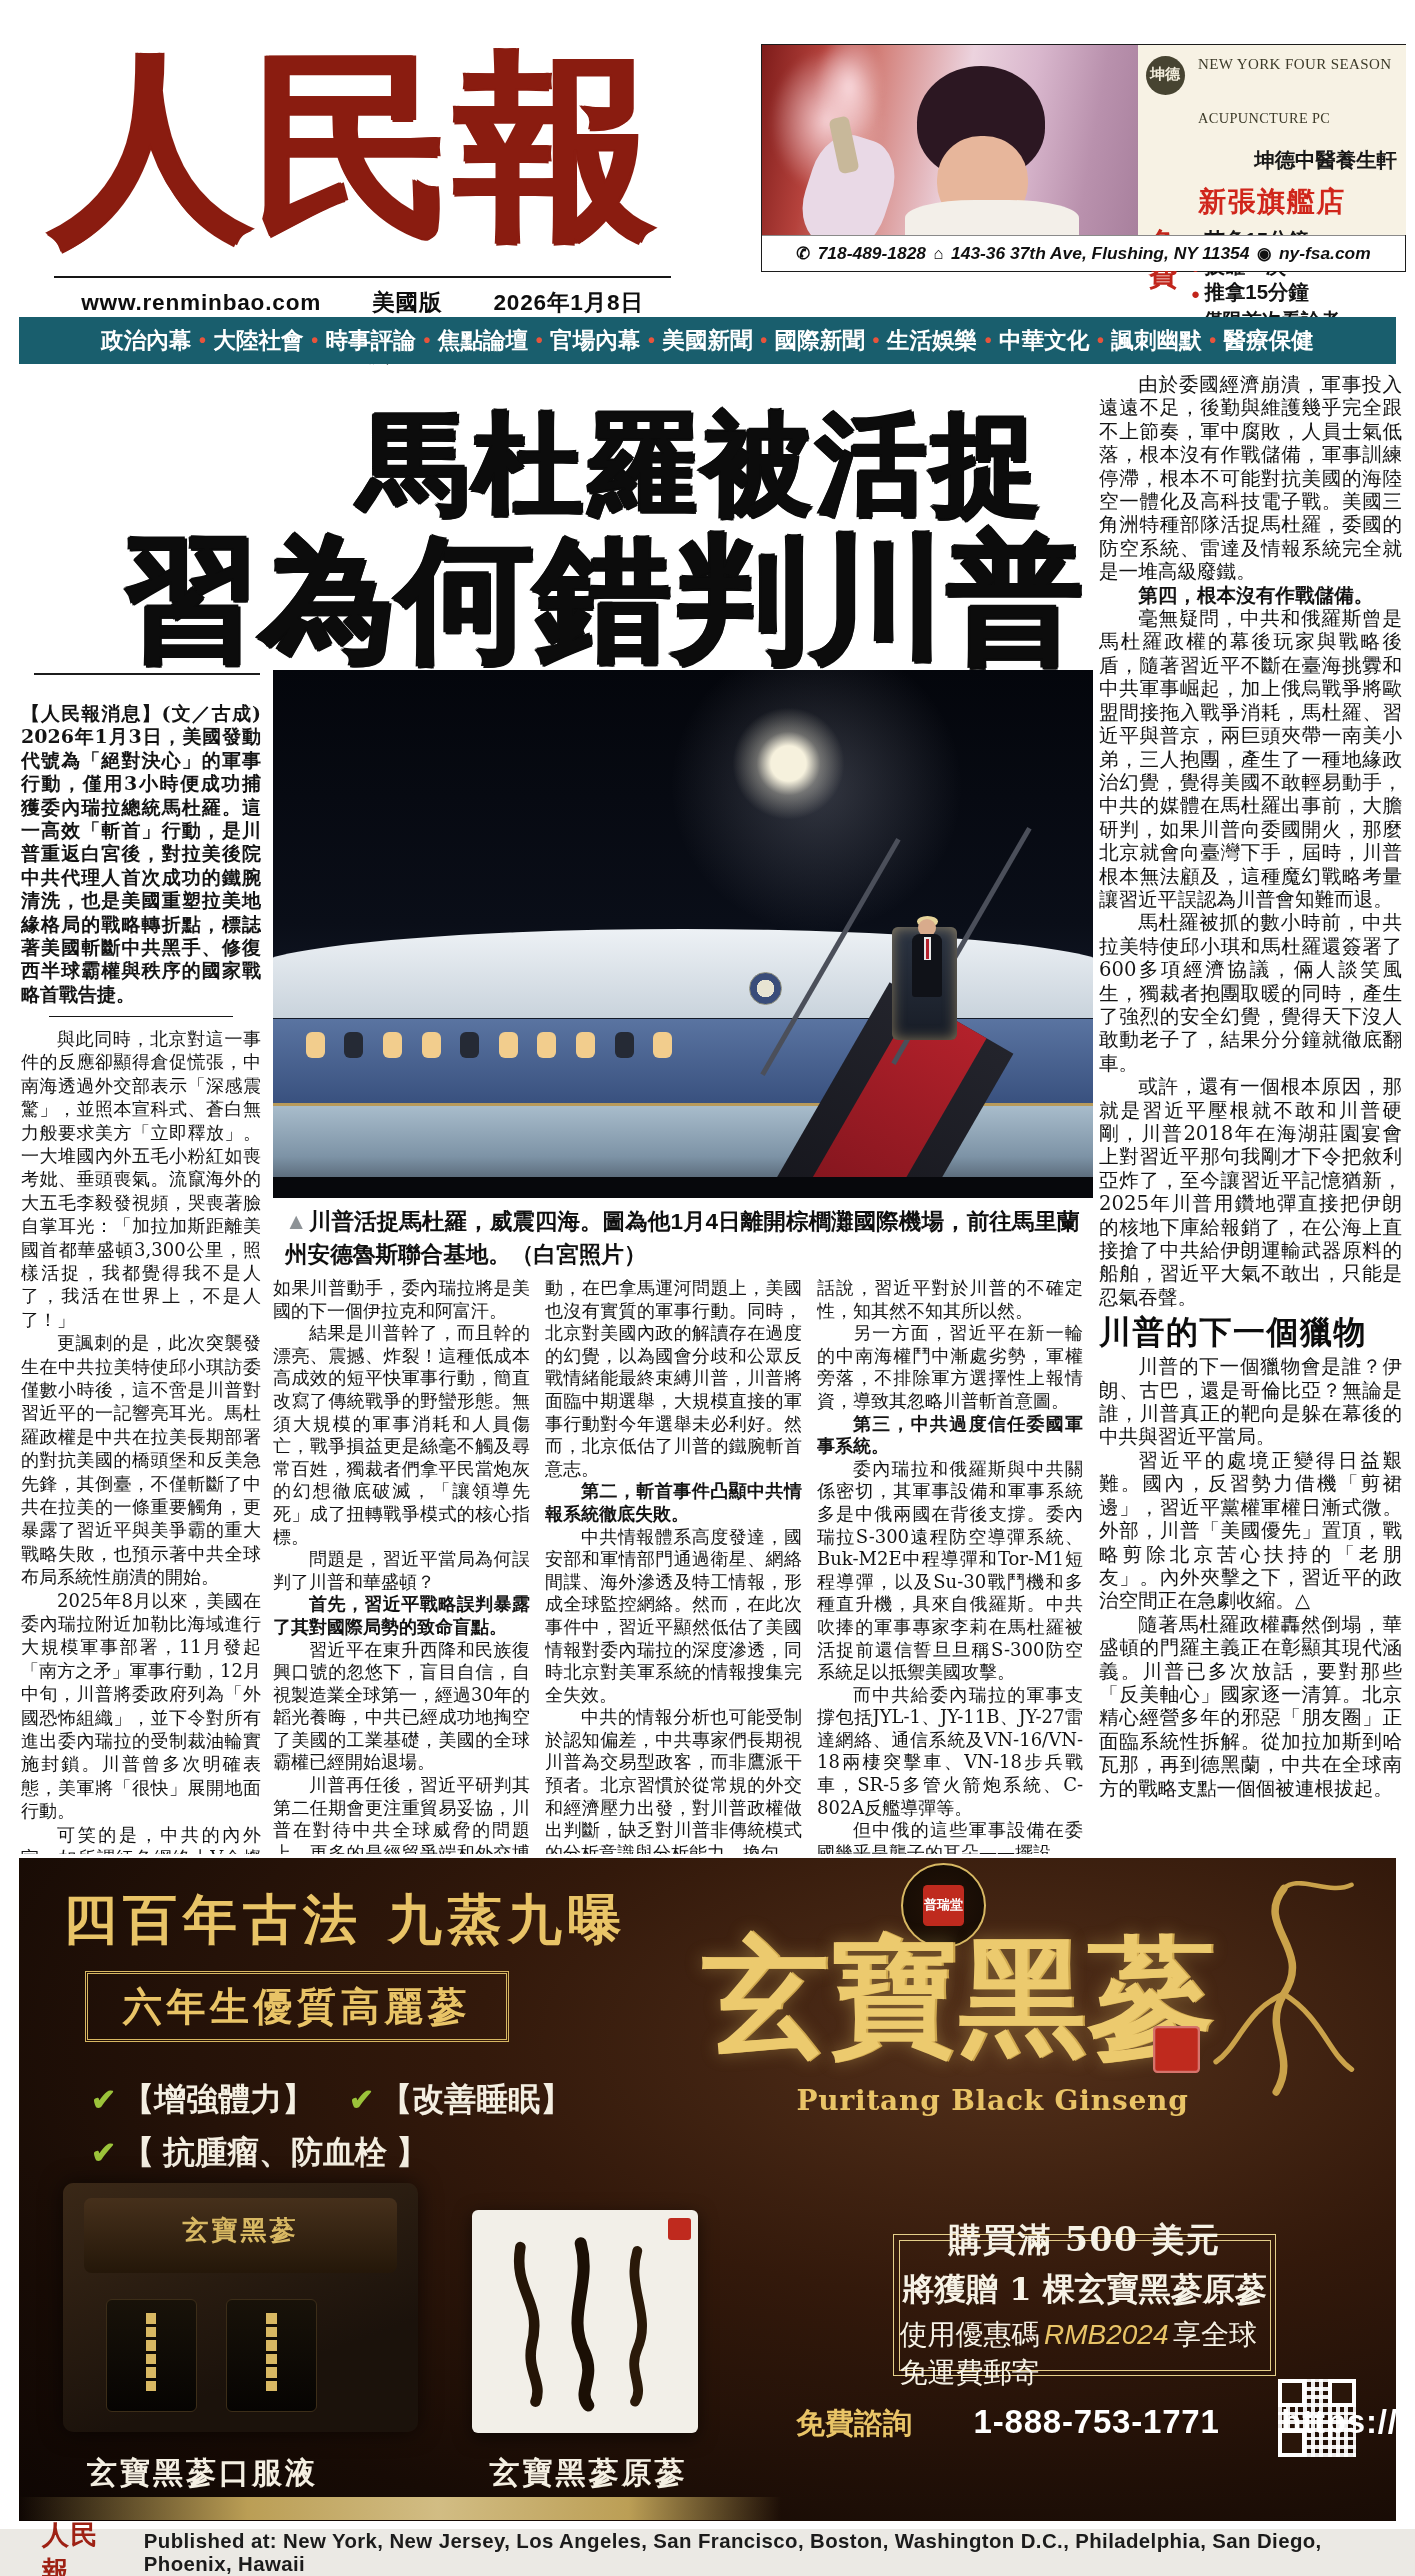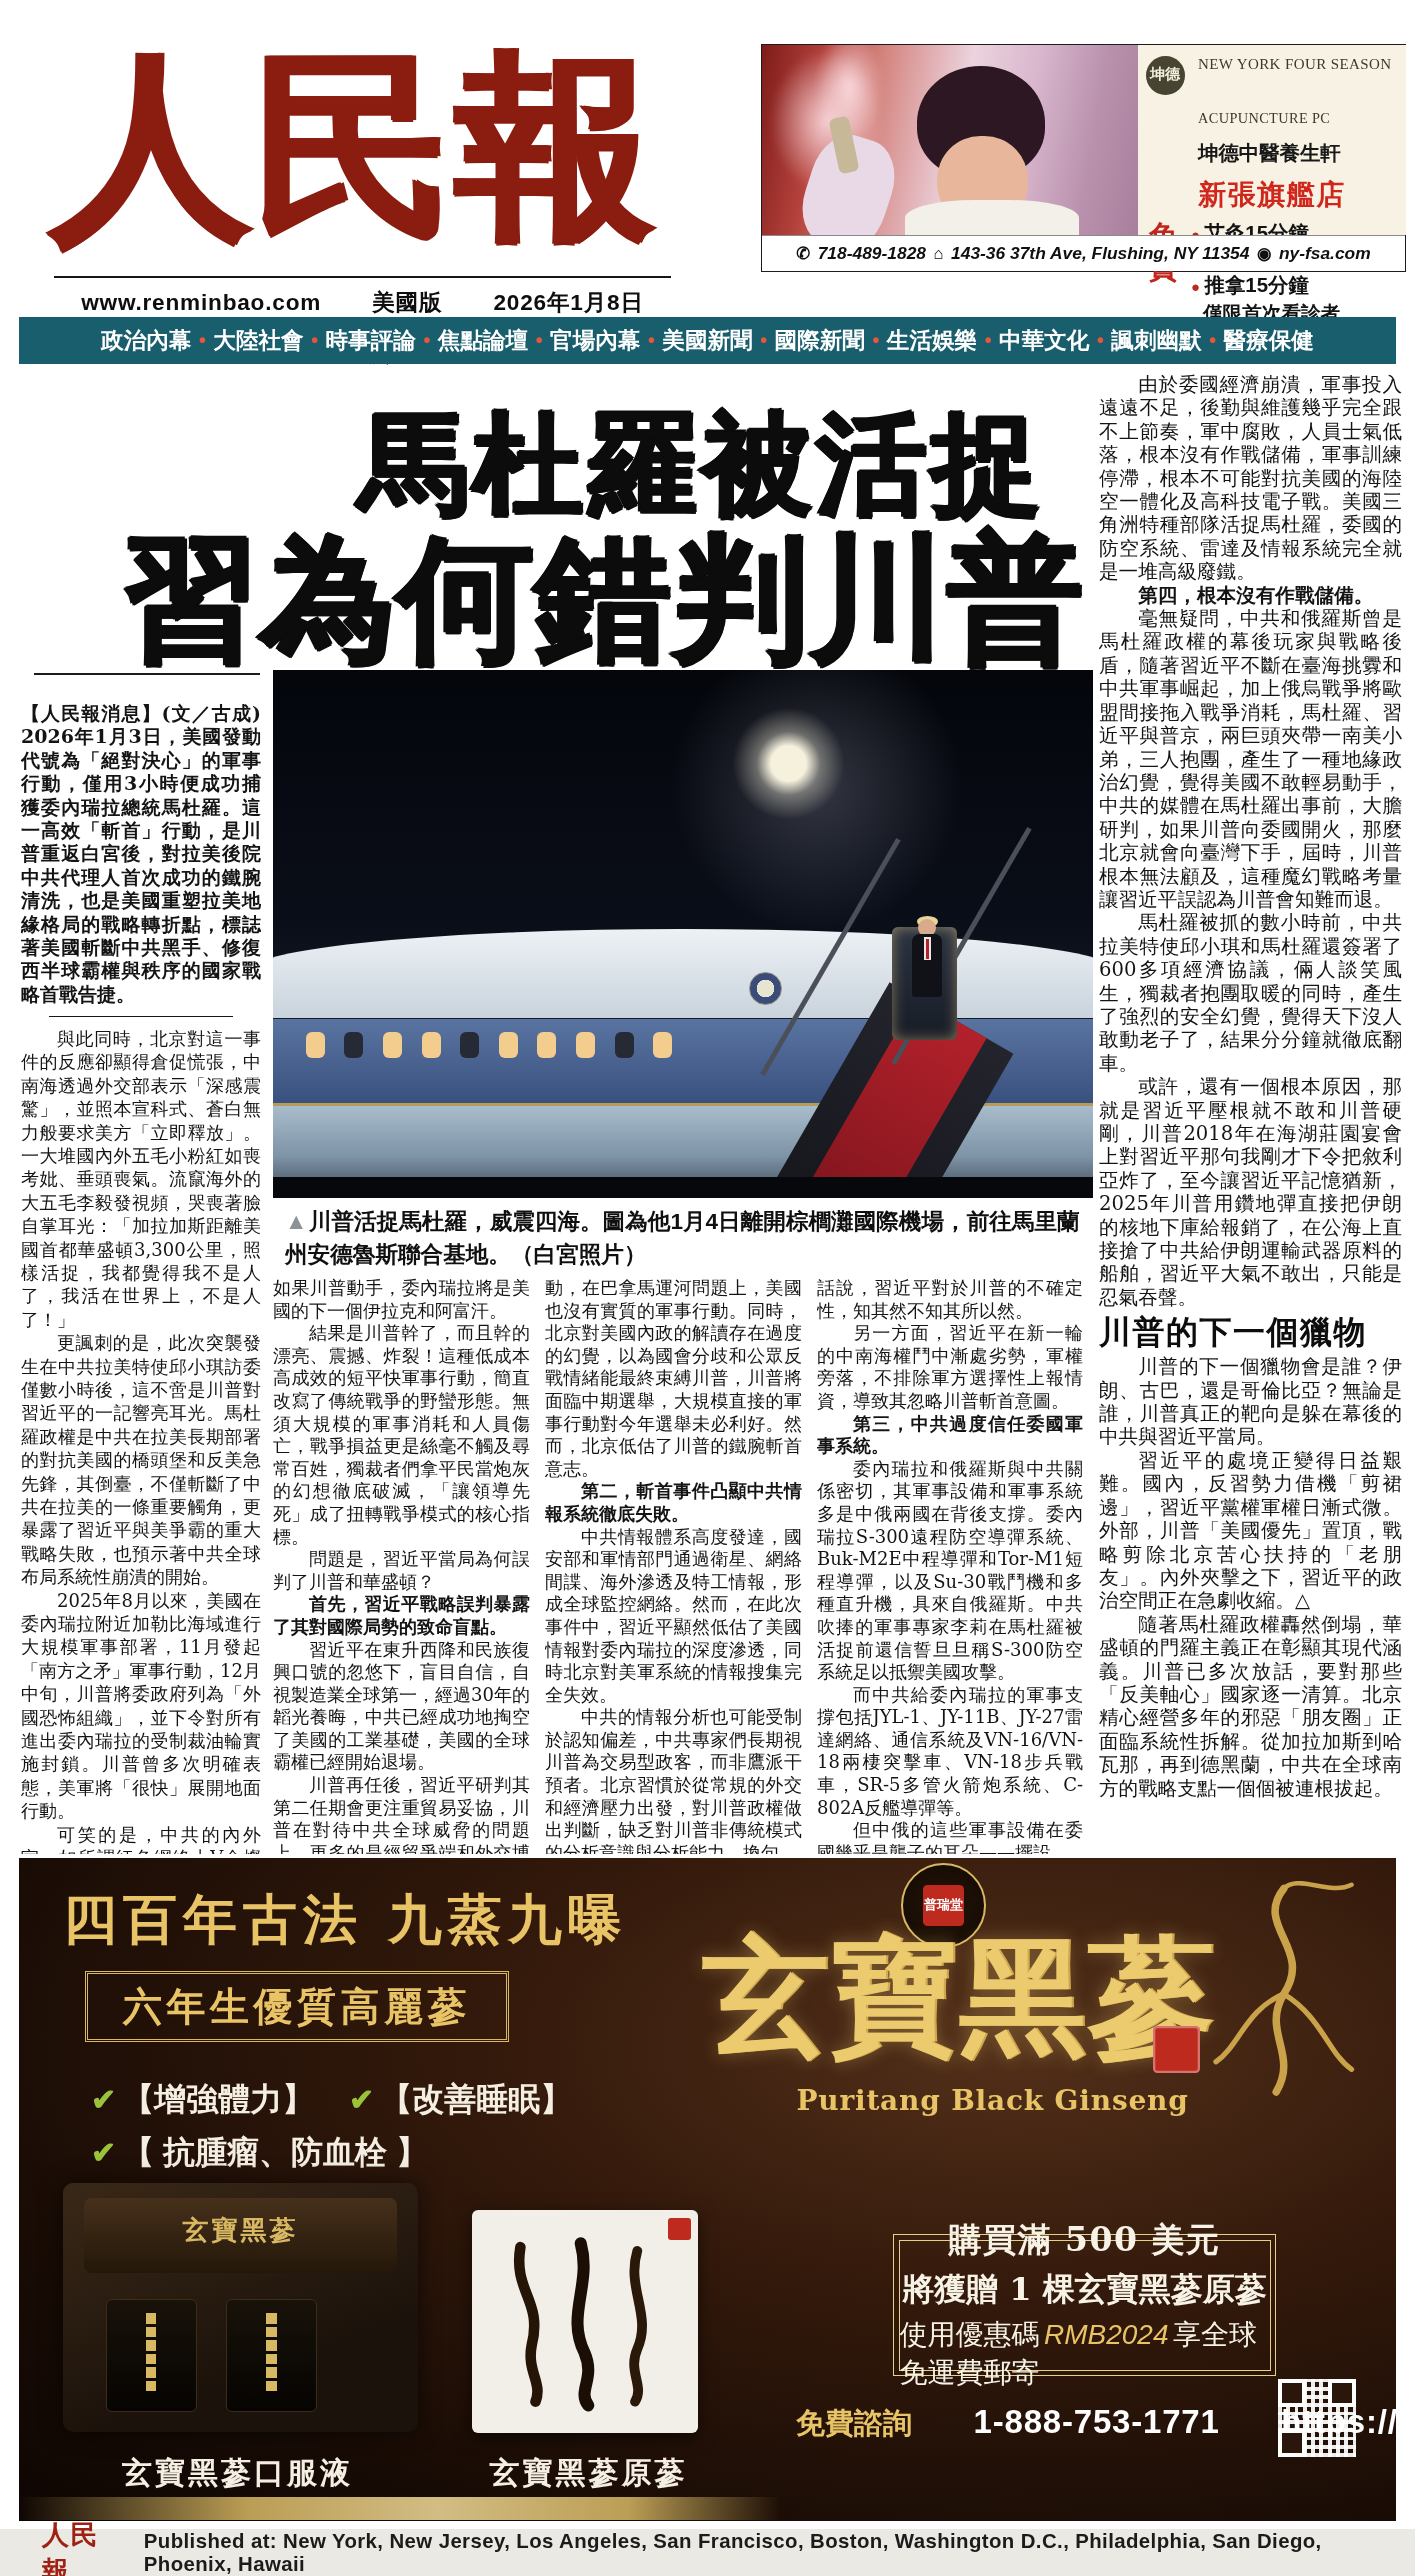--- a/index.html
+++ b/index.html
@@ -28,22 +28,22 @@
   #acu-face{position:absolute;left:175px;top:91px;width:91px;height:91px;border-radius:48%;background:#e7b69b;}
   #acu-body{position:absolute;left:143px;top:155px;width:174px;height:45px;border-radius:40% 40% 0 0;background:#f3efe9;}
   #acu-arm{position:absolute;left:45px;top:91px;width:83px;height:113px;border-radius:40%;background:#e9d9e6;transform:rotate(18deg);}
   #acu-stick{position:absolute;left:72px;top:72px;width:19.6px;height:56px;border-radius:6px;background:#c8b89a;transform:rotate(-12deg);}
   #acu-right{position:absolute;left:376px;top:0;width:268px;height:190px;padding:11px 9px 0 9px;background:#f7f2e4;}
   #acu-logo{position:absolute;left:7.5px;top:10.6px;width:39px;height:39px;border-radius:50%;background:#474431;
     color:#f3eedd;font-family:"DejaVu Serif",serif;font-size:15px;line-height:1.05;display:flex;align-items:center;justify-content:center;text-align:center;font-weight:bold;}
   #acu-name{margin-left:51px;font-family:"Liberation Serif",serif;color:#3c3a28;}
   #acu-name .l1{font-size:15px;letter-spacing:0.4px;}
   #acu-name .l2{font-size:14.3px;letter-spacing:0.4px;margin-top:37px;}
-  #acu-cn{margin-left:51px;margin-top:12px;font-size:20.4px;font-weight:bold;color:#181818;
-    font-family:"DejaVu Serif","Liberation Serif",serif;}
+  #acu-cn{margin-left:51px;margin-top:19px;font-size:20.4px;font-weight:bold;color:#181818;
+    font-family:"DejaVu Serif","Liberation Serif",serif;text-align:right;}
   #acu-banner{margin-top:9px;text-align:center;color:#d0261b;font-size:28px;font-weight:bold;letter-spacing:1.5px;}
   #acu-offer{display:flex;margin-top:6px;}
   #acu-free{width:35px;font-size:29px;line-height:1.12;font-weight:bold;color:#c1251b;margin-left:1.5px;}
   #acu-items{margin-left:7.5px;}
   .acu-item{font-size:20.4px;font-weight:bold;color:#131313;line-height:1.28;}
   .acu-item .dot{color:#c1251b;font-size:15px;margin-right:4.5px;}
   #acu-note{font-size:19.6px;font-weight:bold;color:#131313;margin-left:12px;margin-top:1.5px;}
   #acu-strip{position:absolute;left:0;bottom:0;width:100%;height:36px;background:#fff;border-top:0.8px solid #8a8a8a;
     display:flex;align-items:center;justify-content:center;font-style:italic;font-weight:bold;font-size:17.4px;color:#101010;gap:7.5px;white-space:nowrap;}
   #acu-strip .ic{font-style:normal;font-size:16.6px;}
@@ -131,21 +131,21 @@
     font-size:26px;color:#d8b863;font-weight:bold;letter-spacing:3px;}
   .pouch{position:absolute;bottom:8%;width:91px;height:113px;border-radius:6px;background:linear-gradient(#181209,#060402);
     border:0.8px solid #3c2d18;}
   .pouch i{position:absolute;left:44%;top:12%;width:10.6px;height:70%;
     background:repeating-linear-gradient(#d8b863 0 10.6px,transparent 10.6px 13.6px);}
   #white-box{position:absolute;left:453px;top:352px;width:226px;height:223px;border-radius:6px;background:#f2efe8;
     box-shadow:0 4.5px 18px rgba(0,0,0,.55);}
   #white-box svg{position:absolute;left:8%;top:10%;}
   #wb-chop{position:absolute;right:7.5px;top:7.5px;width:22.6px;height:22.6px;background:#bf2a1e;border-radius:3px;}
   .gin-cap{position:absolute;font-weight:bold;font-size:30px;color:#f4efe2;letter-spacing:3px;}
-  #cap1{left:60px;top:595px;width:317px;text-align:center;}
+  #cap1{left:68px;top:595px;width:317px;}
   #cap2{left:426px;top:595px;width:287px;text-align:center;}
   #gold-bar{position:absolute;left:0;top:639px;width:762px;height:22.6px;
     background:linear-gradient(90deg,rgba(216,184,99,0),#d8b863 30%,#f3dc9a 55%,#d8b863 80%,rgba(216,184,99,0));opacity:.85;}
   #gin-logo{position:absolute;left:882px;top:4.5px;width:85px;height:85px;border-radius:50%;border:2.3px solid #d8b863;
     display:flex;align-items:center;justify-content:center;background:radial-gradient(circle,#241307,#120a04);}
   #gin-logo .sealbox{width:41px;height:41px;background:#bf2a1e;border-radius:4.5px;color:#fff;
     font-family:"DejaVu Serif",serif;font-size:13px;line-height:1.05;display:flex;align-items:center;justify-content:center;text-align:center;font-weight:bold;}
   #gin-callig{position:absolute;left:683px;top:69px;width:528px;font-family:"DejaVu Serif",serif;font-weight:bold;
     font-size:127px;line-height:1.1;color:#ecca6e;letter-spacing:1.5px;
     text-shadow:0 0 16.6px rgba(236,202,110,.35),2.3px 0 #caa24a;}

